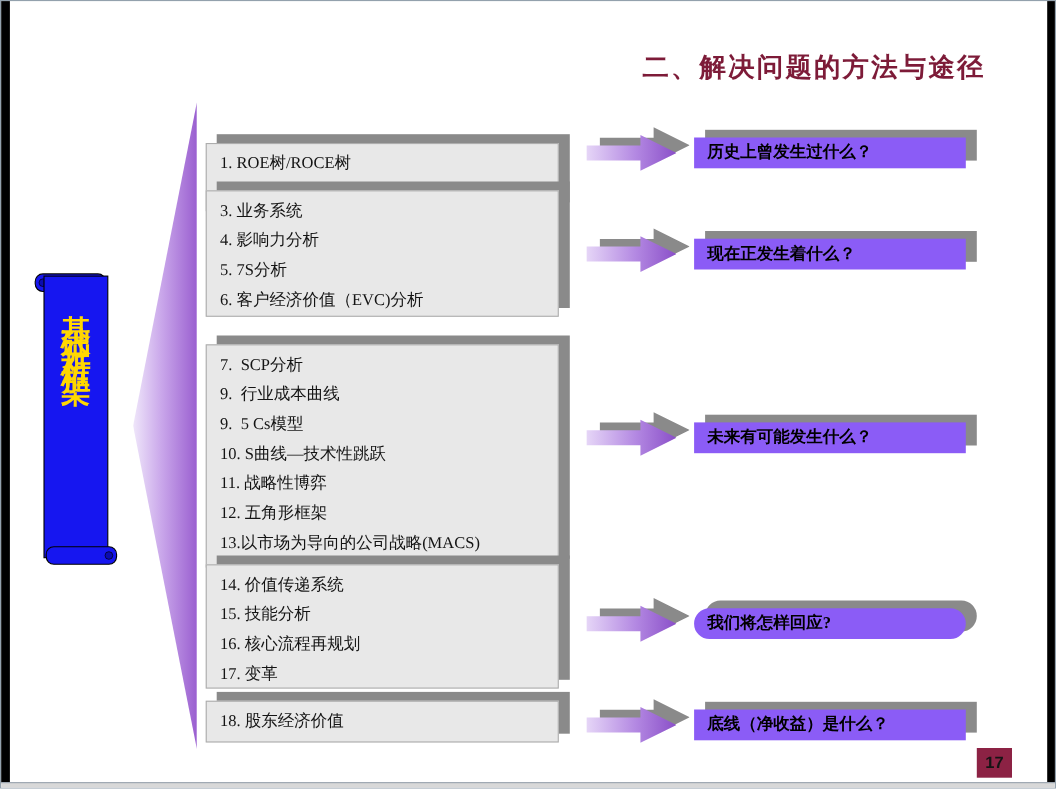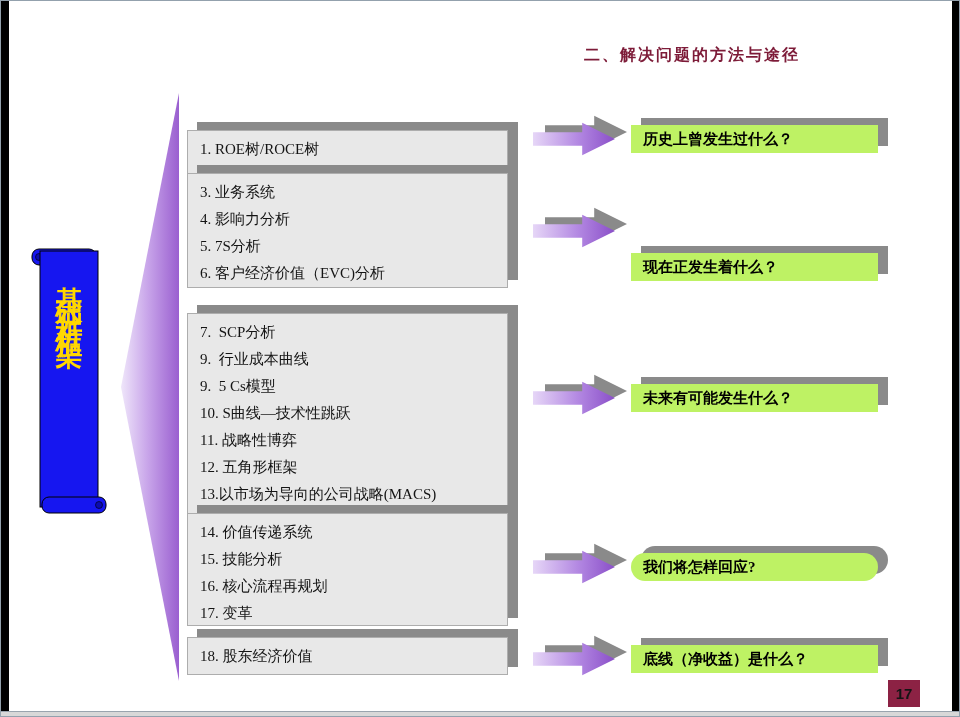--- a/index.html
+++ b/index.html
@@ -9,21 +9,21 @@
   .screen { position:relative; width:960px; height:717px; background:#fff;
             border:1px solid #93a1ad; overflow:hidden; }
 
   .sidebar { position:absolute; top:0; height:711px; background:#000; }
   .sidebar.left  { left:0;  width:8px; }
   .sidebar.right { left:951px; width:9px; }
   .bottom-strip { position:absolute; left:0; top:710px; width:960px; height:7px;
                   background:#d8d8d8; border-top:1px solid #9aa4ae; }
 
   .title { position:absolute; left:583px; top:44px; white-space:nowrap;
-           font-weight:bold; font-size:16px; letter-spacing:2px; color:#7d1b38;
+           font-weight:bold; font-size:24px; letter-spacing:2px; color:#7d1b38;
            font-family:Liberation Sans, sans-serif; }
 
   
   .tri { position:absolute; left:120px; top:92px; width:58px; height:588px;
          clip-path: polygon(100% 0, 100% 100%, 0 50%);
          background: linear-gradient(90deg, #efe6fa 0%, #c9a6ea 45%, #9a5fd0 100%); }
 
   
   .scroll-banner { position:absolute; left:29px; top:242px; width:78px; height:276px; }
   .scroll-banner svg { position:absolute; left:0; top:0; }
@@ -42,21 +42,21 @@
   
   .arrow { position:absolute; left:532px; width:82px; height:34px; }
   .arrow::before { content:""; position:absolute; inset:0; background:#8a8a8a;
     clip-path: polygon(0 30%, 60% 30%, 60% 2%, 100% 50%, 60% 98%, 60% 70%, 0 70%);
     transform: translate(12px,-7px); }
   .arrow::after { content:""; position:absolute; inset:0;
     background: linear-gradient(90deg, #e6d6f7 0%, #b388e2 55%, #8a4fc8 100%);
     clip-path: polygon(0 30%, 60% 30%, 60% 2%, 100% 50%, 60% 98%, 60% 70%, 0 70%); }
 
   
-  .qbox { position:absolute; left:630px; width:247px; height:28px; background:#bef264;
+  .qbox { position:absolute; left:630px; width:247px; height:28px; background:#8b5cf6;
           box-shadow:10px -7px 0 0 #8a8a8a; color:#000;
           font-family:"Liberation Serif", serif; font-weight:bold; font-size:15px;
           line-height:28px; padding-left:12px; white-space:nowrap; }
 
   .page-num { position:absolute; left:887px; top:679px; width:32px; height:27px;
               background:#8c2244; color:#141414; text-align:center; line-height:27px;
               font-weight:bold; font-size:15px; }
 </style>
 </head>
 <body>
@@ -115,20 +115,20 @@
     <div class="item">18. 股东经济价值</div>
   </div>
 
   <div class="arrow" style="top:121px;"></div>
   <div class="arrow" style="top:213px;"></div>
   <div class="arrow" style="top:380px;"></div>
   <div class="arrow" style="top:549px;"></div>
   <div class="arrow" style="top:641px;"></div>
 
   <div class="qbox" style="top:124px;">历史上曾发生过什么？</div>
-  <div class="qbox" style="top:216px;margin-top:36px;">现在正发生着什么？</div>
+  <div class="qbox" style="top:216px;">现在正发生着什么？</div>
   <div class="qbox" style="top:383px;">未来有可能发生什么？</div>
   <div class="qbox" style="top:552px;border-radius:14px;">我们将怎样回应?</div>
   <div class="qbox" style="top:644px;">底线（净收益）是什么？</div>
 
   <div class="page-num">17</div>
 
 </div>
 
 </body></html>

